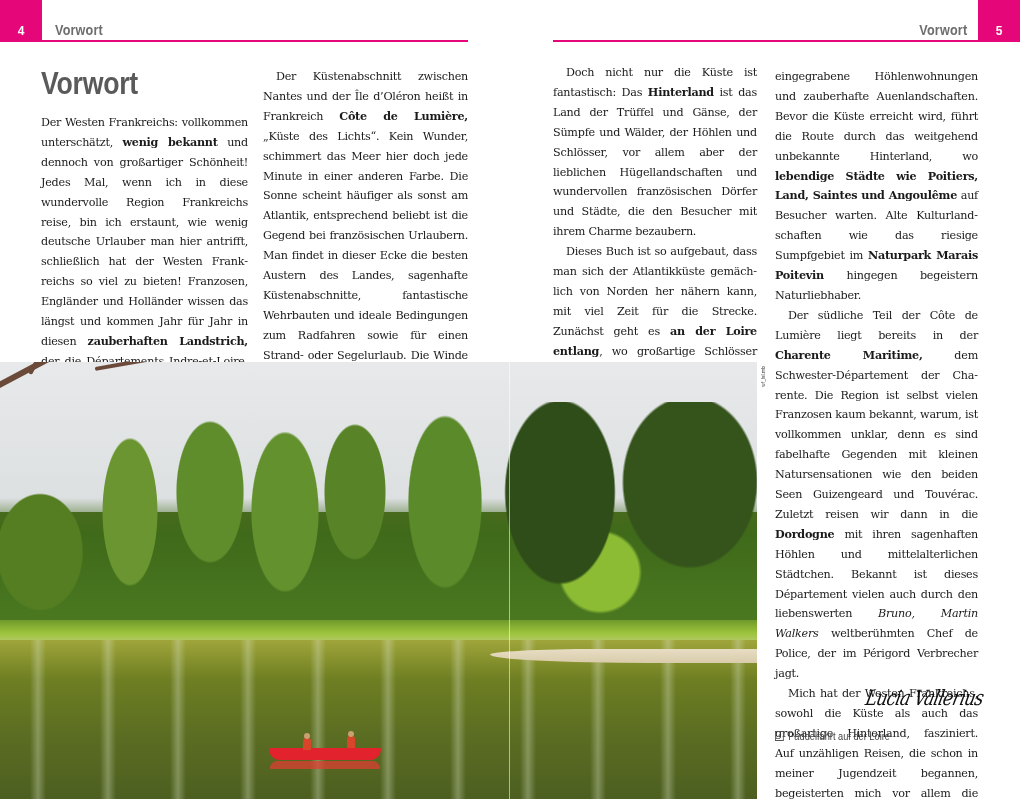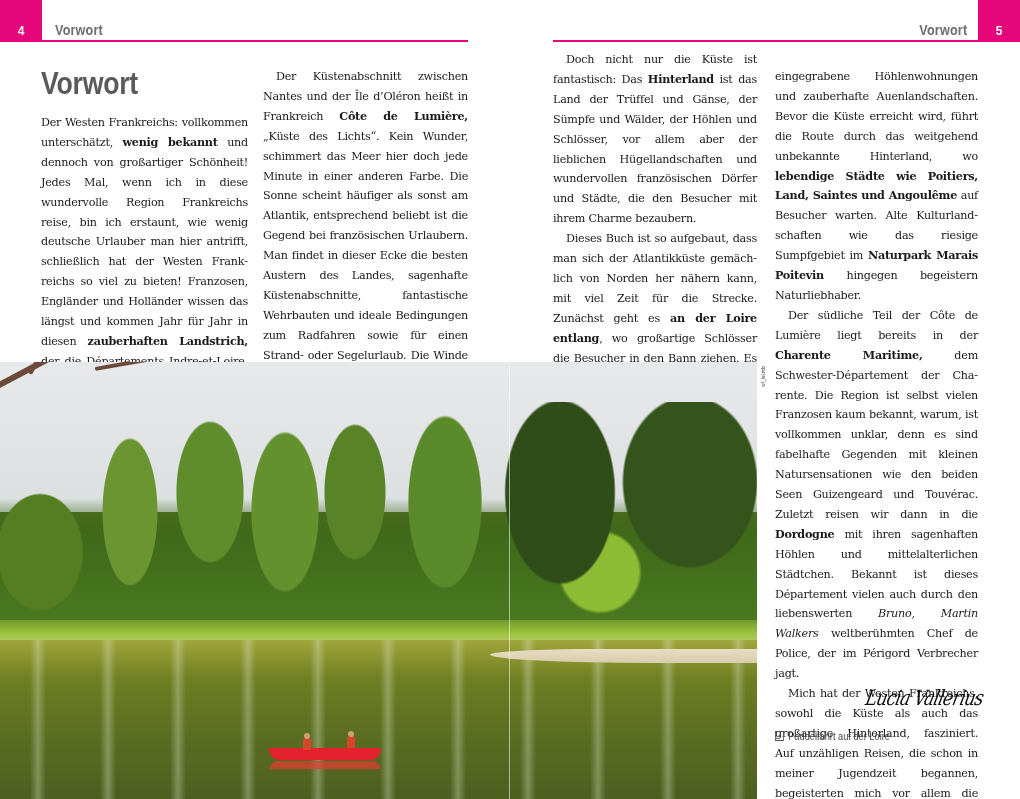--- a/index.html
+++ b/index.html
@@ -39,21 +39,21 @@
   .col {
     position: absolute; font-size: 11.2px; line-height: 19.9px; text-align: justify;
     hyphens: manual; letter-spacing: -0.25px;
   }
   .col p { margin: 0; }
   .col p.indent { text-indent: 13px; }
   .col b { font-weight: bold; }
   .col i { }
   .col1 { left: 41px; top: 113px; width: 207px; }
   .col2 { left: 263px; top: 67px; width: 205px; }
-  .col3 { left: 553px; top: 50px; width: 204px; }
+  .col3 { left: 553px; top: 63px; width: 204px; }
   .col4 { left: 775px; top: 67px; width: 203px; }
 
   
   .photo {
     position: absolute; left: 0; top: 362px; width: 757px; height: 437px; overflow: hidden;
     background: #4d6a1e;
   }
   .sky {
     position: absolute; left: 0; top: 0; width: 100%; height: 150px;
     background: linear-gradient(180deg, #e7e9ea 0%, #dcdfe0 100%);

